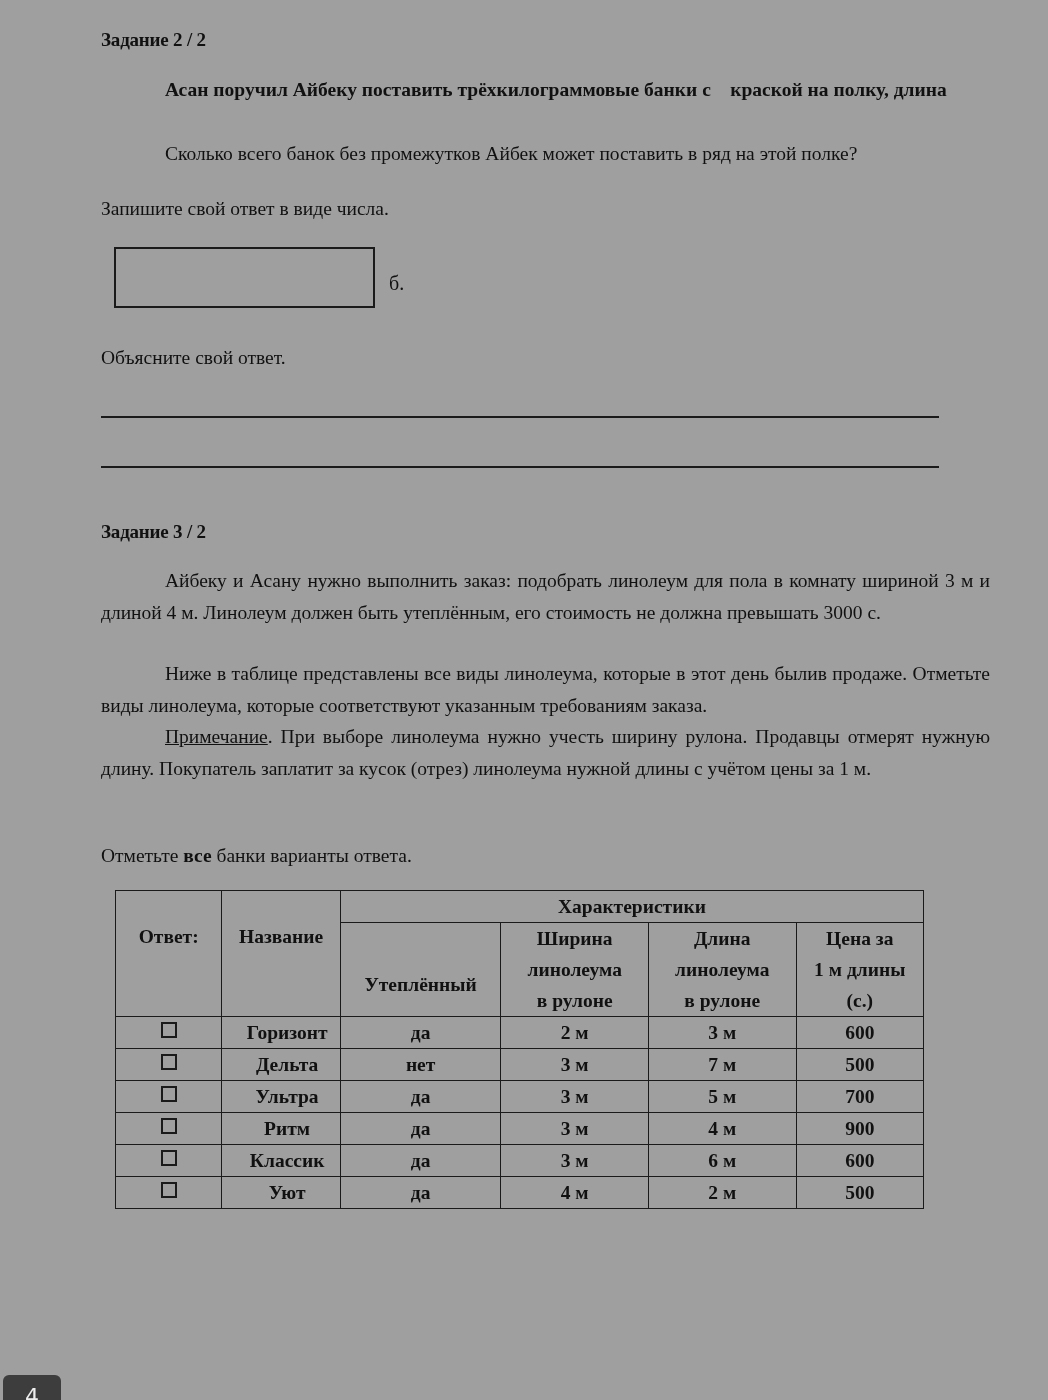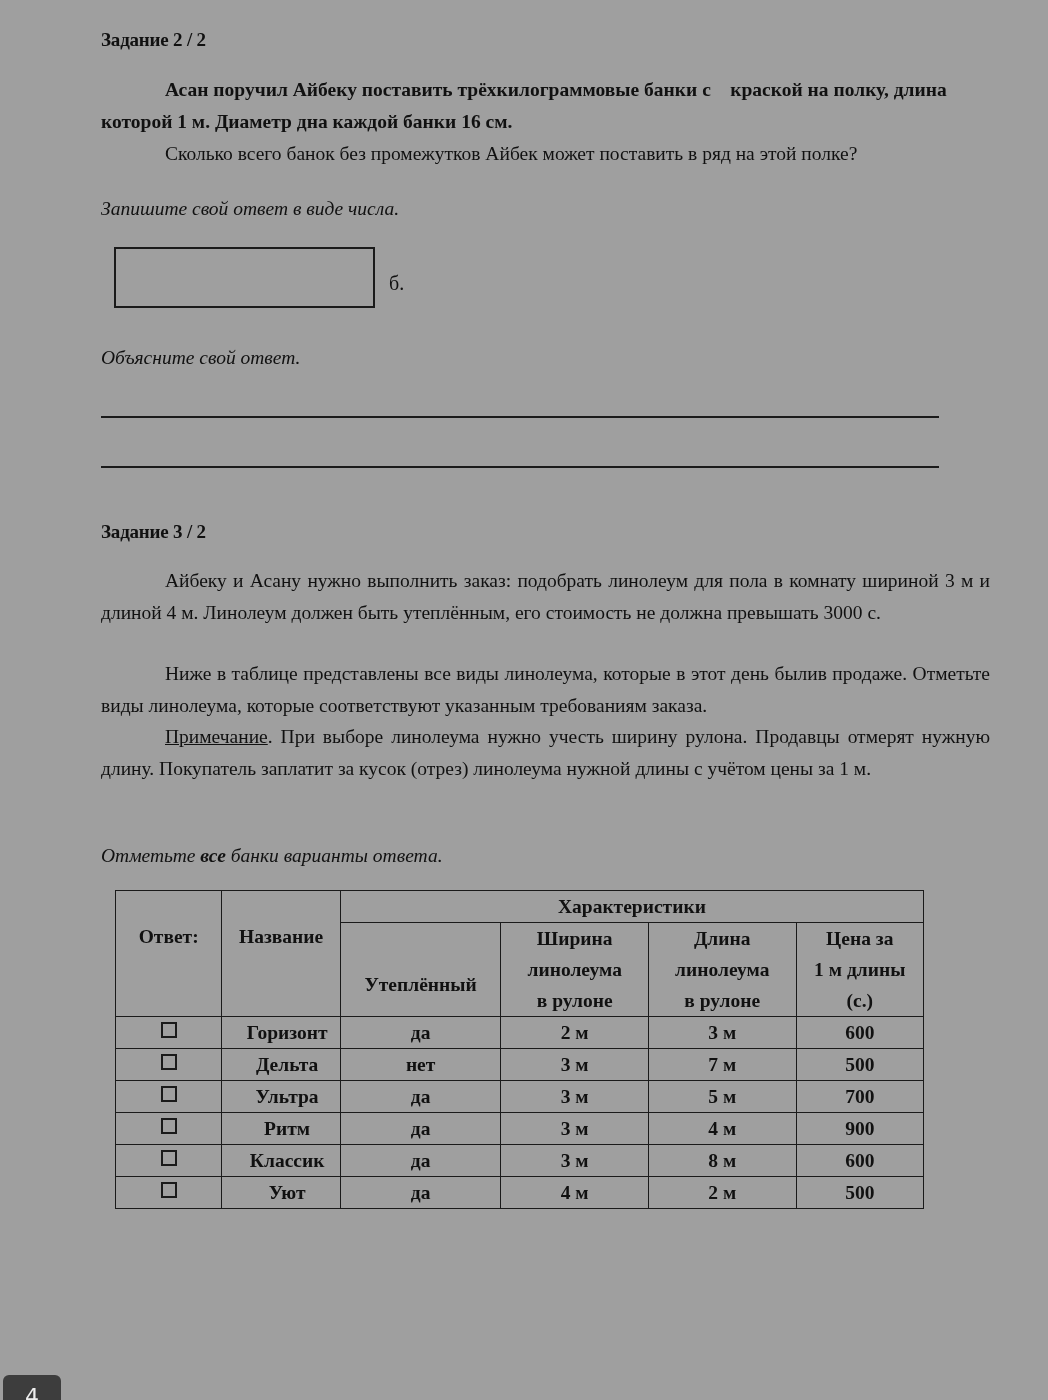--- a/index.html
+++ b/index.html
@@ -31,21 +31,20 @@
       line-height: 31.5px;
       text-align: justify;
     }
     .para .indent {
       display: inline-block;
       width: 64px;
     }
     .italic {
       position: absolute;
       left: 101px;
-      font-style: italic;
       font-size: 19.5px;
     }
     .answer-box {
       position: absolute;
       left: 114px;
       top: 247px;
       width: 257px;
       height: 57px;
       border: 2px solid #1a1a1a;
       background: transparent;
@@ -124,21 +123,20 @@
       line-height: 44px;
     }
   </style>
 </head>
 <body>
 
 <div class="task-title" style="top:29px;">Задание 2 / 2</div>
 
 <div class="para" style="top:74px; text-align:left;font-weight:bold;">
   <span class="indent"></span><span style="white-space:pre;">Асан поручил Айбеку поставить трёхкилограммовые банки с    краской на полку, длина</span><br>
-  <span>которой 1 м. Диаметр дна каждой банки 16 см.</span>
 </div>
 
 <div class="para" style="top:138px;">
   <span class="indent"></span><span>Сколько всего банок без промежутков Айбек может поставить в ряд на этой полке?</span>
 </div>
 
 <div class="italic" style="top:198px;">Запишите свой ответ в виде числа.</div>
 
 <div class="answer-box"></div>
 <div class="unit">б.</div>
@@ -237,21 +235,21 @@
       <td>да</td>
       <td>3 м</td>
       <td>4 м</td>
       <td>900</td>
     </tr>
     <tr class="data">
       <td><span class="checkbox"></span></td>
       <td class="name">Классик</td>
       <td>да</td>
       <td>3 м</td>
-      <td>8 м</td>
+      <td>6 м</td>
       <td>600</td>
     </tr>
     <tr class="data">
       <td><span class="checkbox"></span></td>
       <td class="name">Уют</td>
       <td>да</td>
       <td>4 м</td>
       <td>2 м</td>
       <td>500</td>
     </tr>

